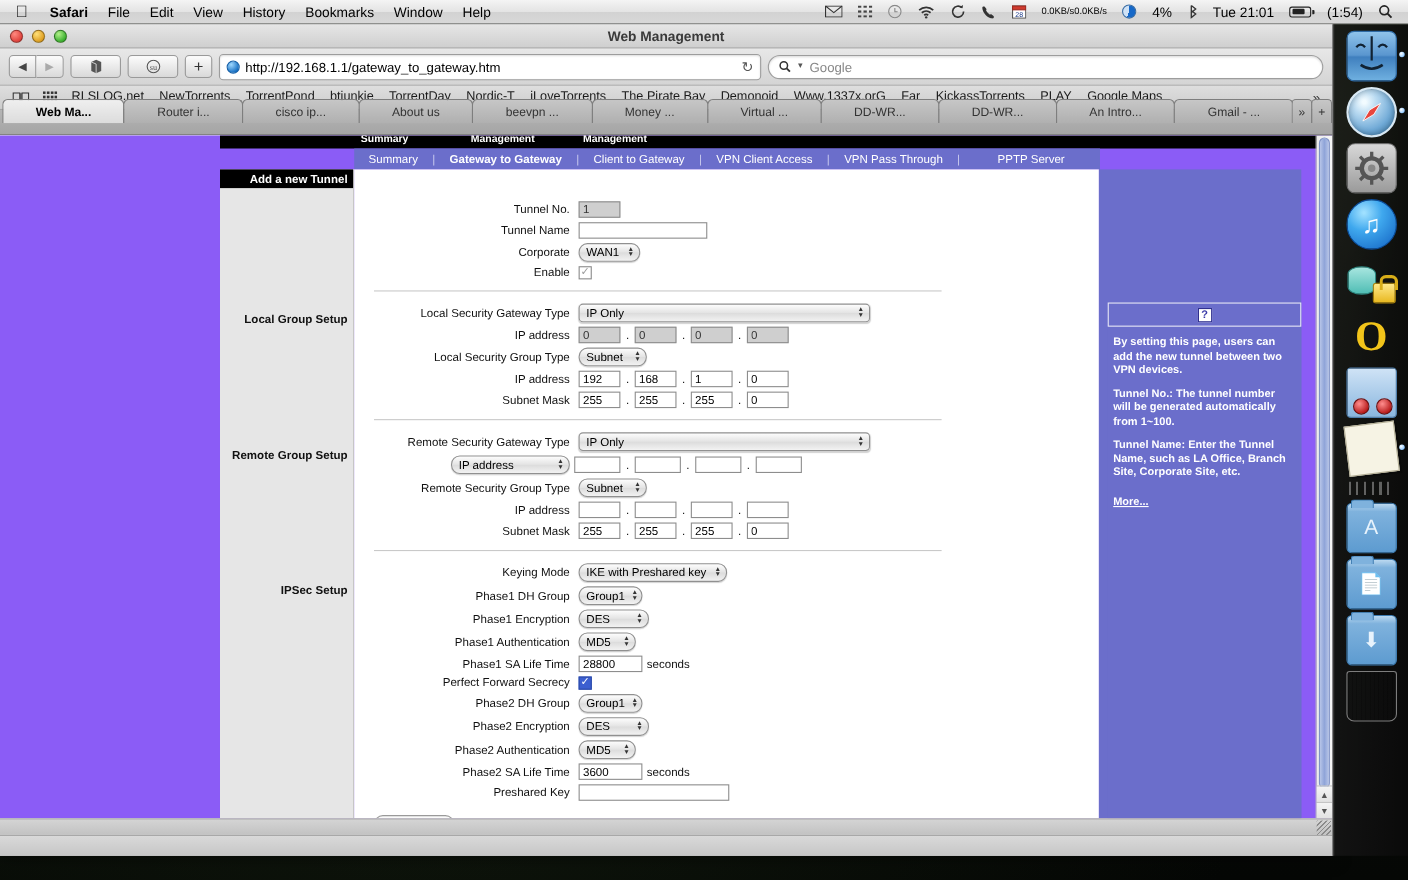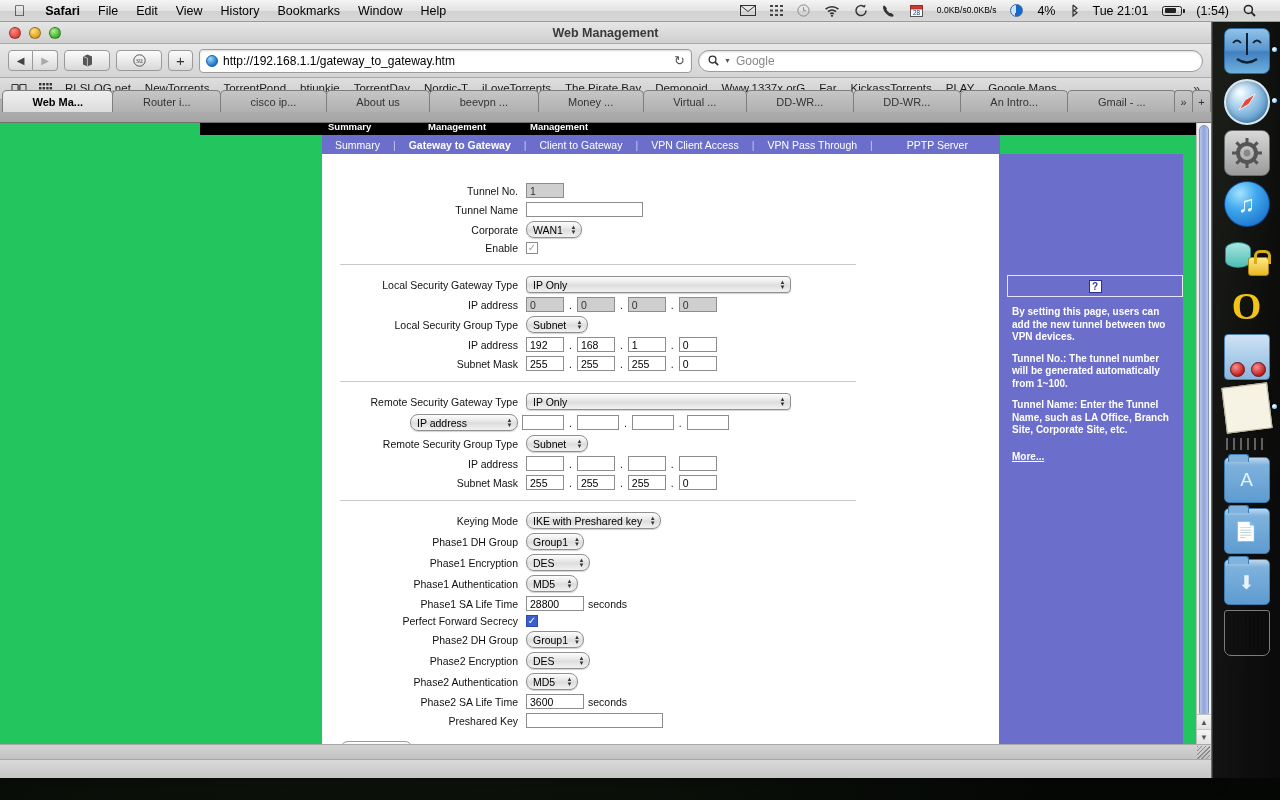--- a/index.html
+++ b/index.html
@@ -28,21 +28,21 @@
     position: absolute; top: 0; left: 0; width: 1280px; height: 22px;
     background: linear-gradient(180deg, #f4f4f4 0%, #e3e3e3 52%, #d2d2d2 53%, #d8d8d8 100%);
     border-bottom: 1px solid #9b9b9b;
     display: flex; align-items: center; z-index: 60;
     font-size: 12.5px; color: #000;
   }
   .mb-left { display: flex; align-items: center; gap: 0; padding-left: 8px; }
   .mb-item { padding: 0 9px; line-height: 22px; white-space: nowrap; }
   .mb-item.apple { padding: 0 11px 0 6px; font-size: 15px; line-height: 19px; }
   .mb-item.bold { font-weight: bold; }
-  .mb-right { margin-left: auto; display: flex; align-items: center; padding-right: 17px; gap: 0; }
+  .mb-right { margin-left: auto; display: flex; align-items: center; padding-right: 7px; gap: 0; }
   .mb-r { padding: 0 7px; line-height: 22px; display: flex; align-items: center; white-space: nowrap; }
   .mb-r svg { display: block; }
   .netspeed { font-size: 8.5px; line-height: 9px; text-align: right; font-family: "Liberation Sans", sans-serif; }
   .pie {
     width: 13px; height: 13px; border-radius: 50%;
     background: conic-gradient(#1668c8 0deg 200deg, #cfe2f6 200deg 360deg);
     border: 1px solid #3b6ea5;
   }
   .batt {
     width: 20px; height: 10px; border: 1.4px solid #222; border-radius: 2.5px;
@@ -152,21 +152,21 @@
     background: linear-gradient(180deg, #c6c6c6, #b0b0b0);
     display: flex; align-items: center; justify-content: center;
     font-size: 11px; color: #333; border-radius: 4px 4px 0 0; margin-left: -1px;
   }
 
   
   .content {
     flex: 1 1 auto; position: relative; background: #fff; overflow: hidden;
     display: flex;
   }
-  .page { flex: 1 1 auto; position: relative; overflow: hidden; background: #22c55e; }
+  .page { flex: 1 1 auto; position: relative; overflow: hidden; background: #8b5cf6; }
 
   .topstrip {
     position: absolute; left: 200px; top: 0; right: 0; height: 12px;
     background: #000;
   }
   .topstrip .ghost {
     position: absolute; top: -2px; font-size: 9.5px; color: #fff;
     font-weight: bold; font-family: "Liberation Sans", sans-serif;
   }
 
@@ -593,20 +593,26 @@
         <span class="sep">|</span>
         <span class="sn">Client to Gateway</span>
         <span class="sep">|</span>
         <span class="sn">VPN Client Access</span>
         <span class="sep">|</span>
         <span class="sn">VPN Pass Through</span>
         <span class="sep">|</span>
         <span class="sn" style="padding-left:34px;">PPTP Server</span>
       </div>
 
+      <div class="leftcol">
+        <div class="hdr">Add a new Tunnel</div>
+        <div class="secl" style="top:131px;">Local Group Setup</div>
+        <div class="secl" style="top:254px;">Remote Group Setup</div>
+        <div class="secl" style="top:377px;">IPSec Setup</div>
+      </div>
 
       <div class="formarea">
         <div style="padding-top:29px;"></div>
 
         <div class="row">
           <span class="lbl">Tunnel No.</span>
           <input type="text" class="ro" style="width: 38px;" readonly="" value="1">
         </div>
 
         <div class="row">

